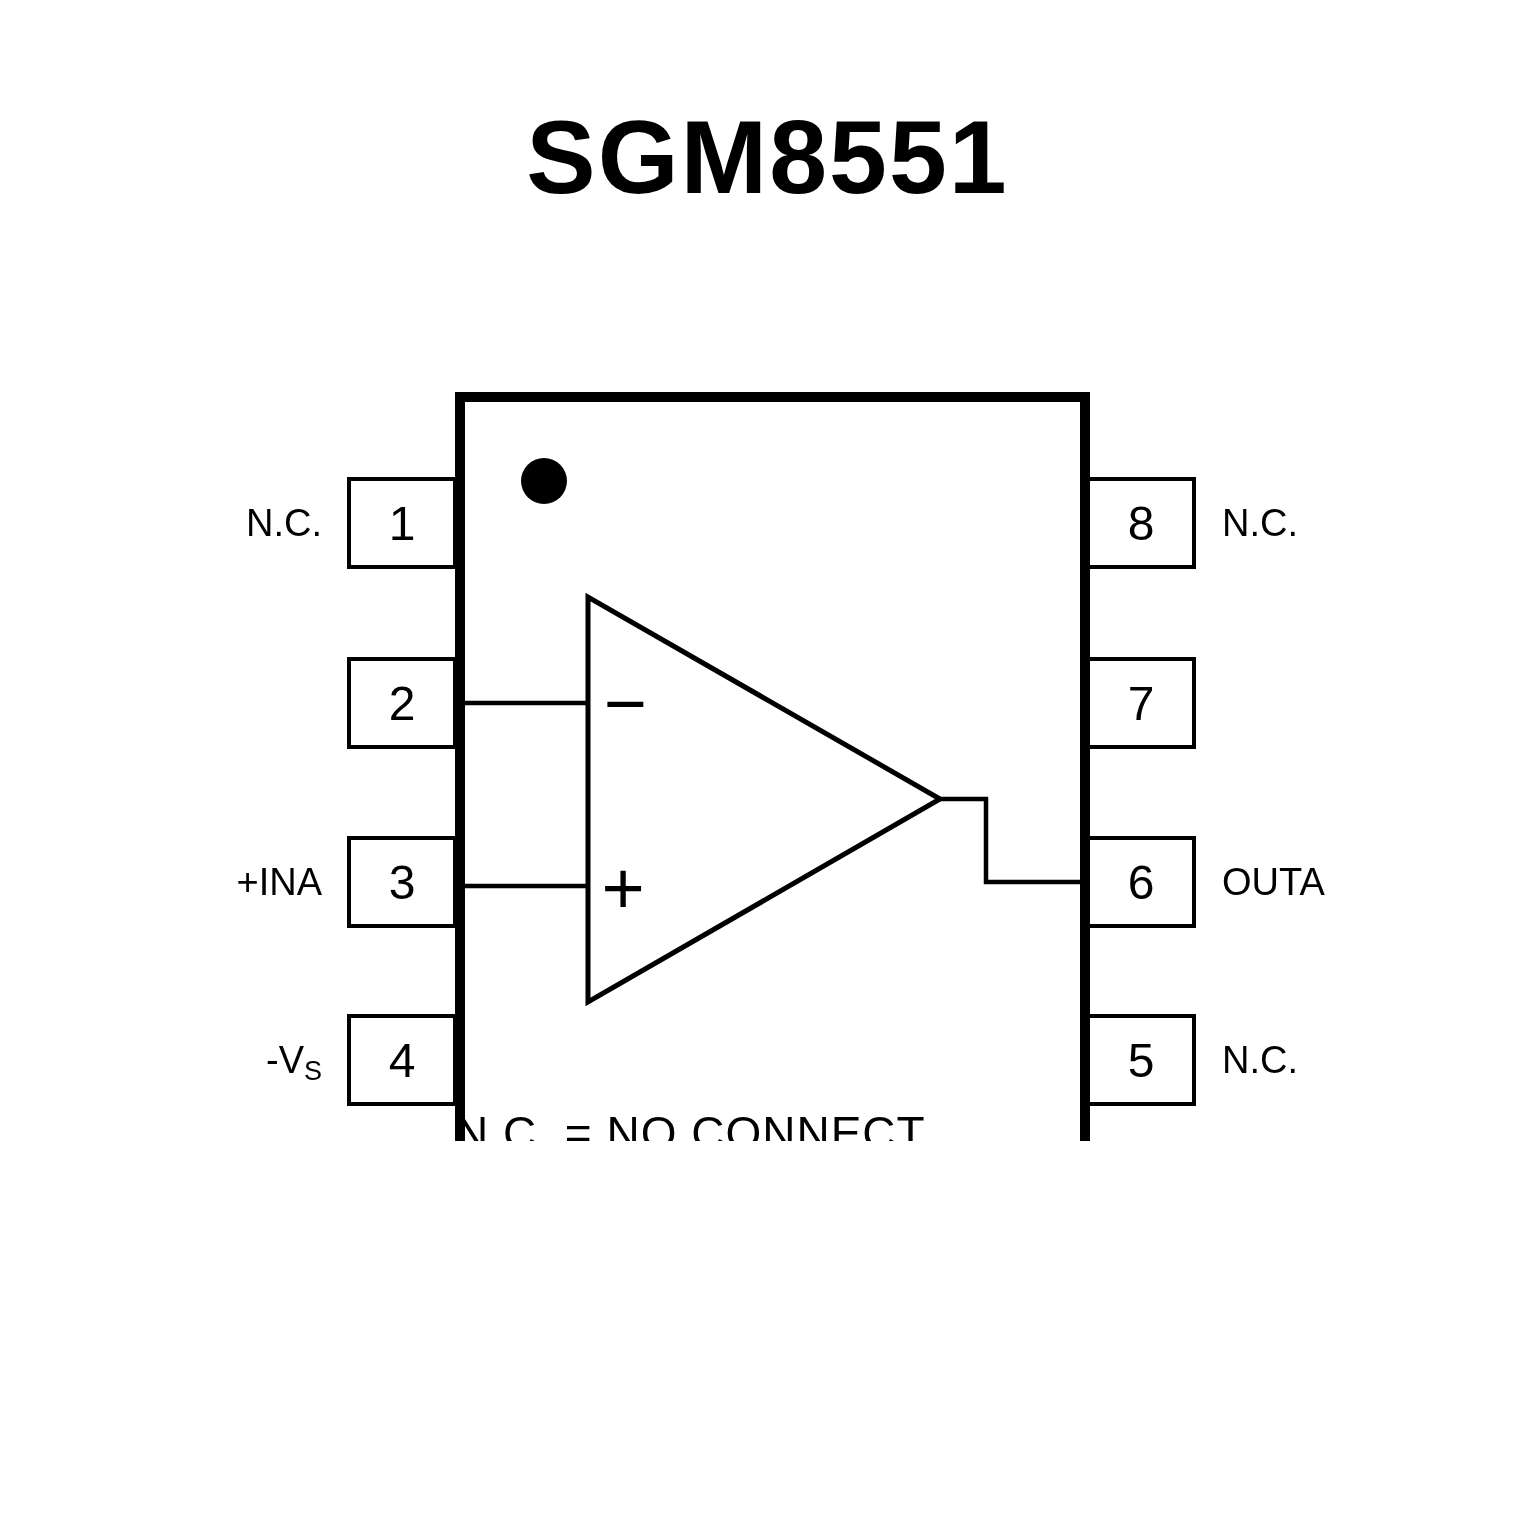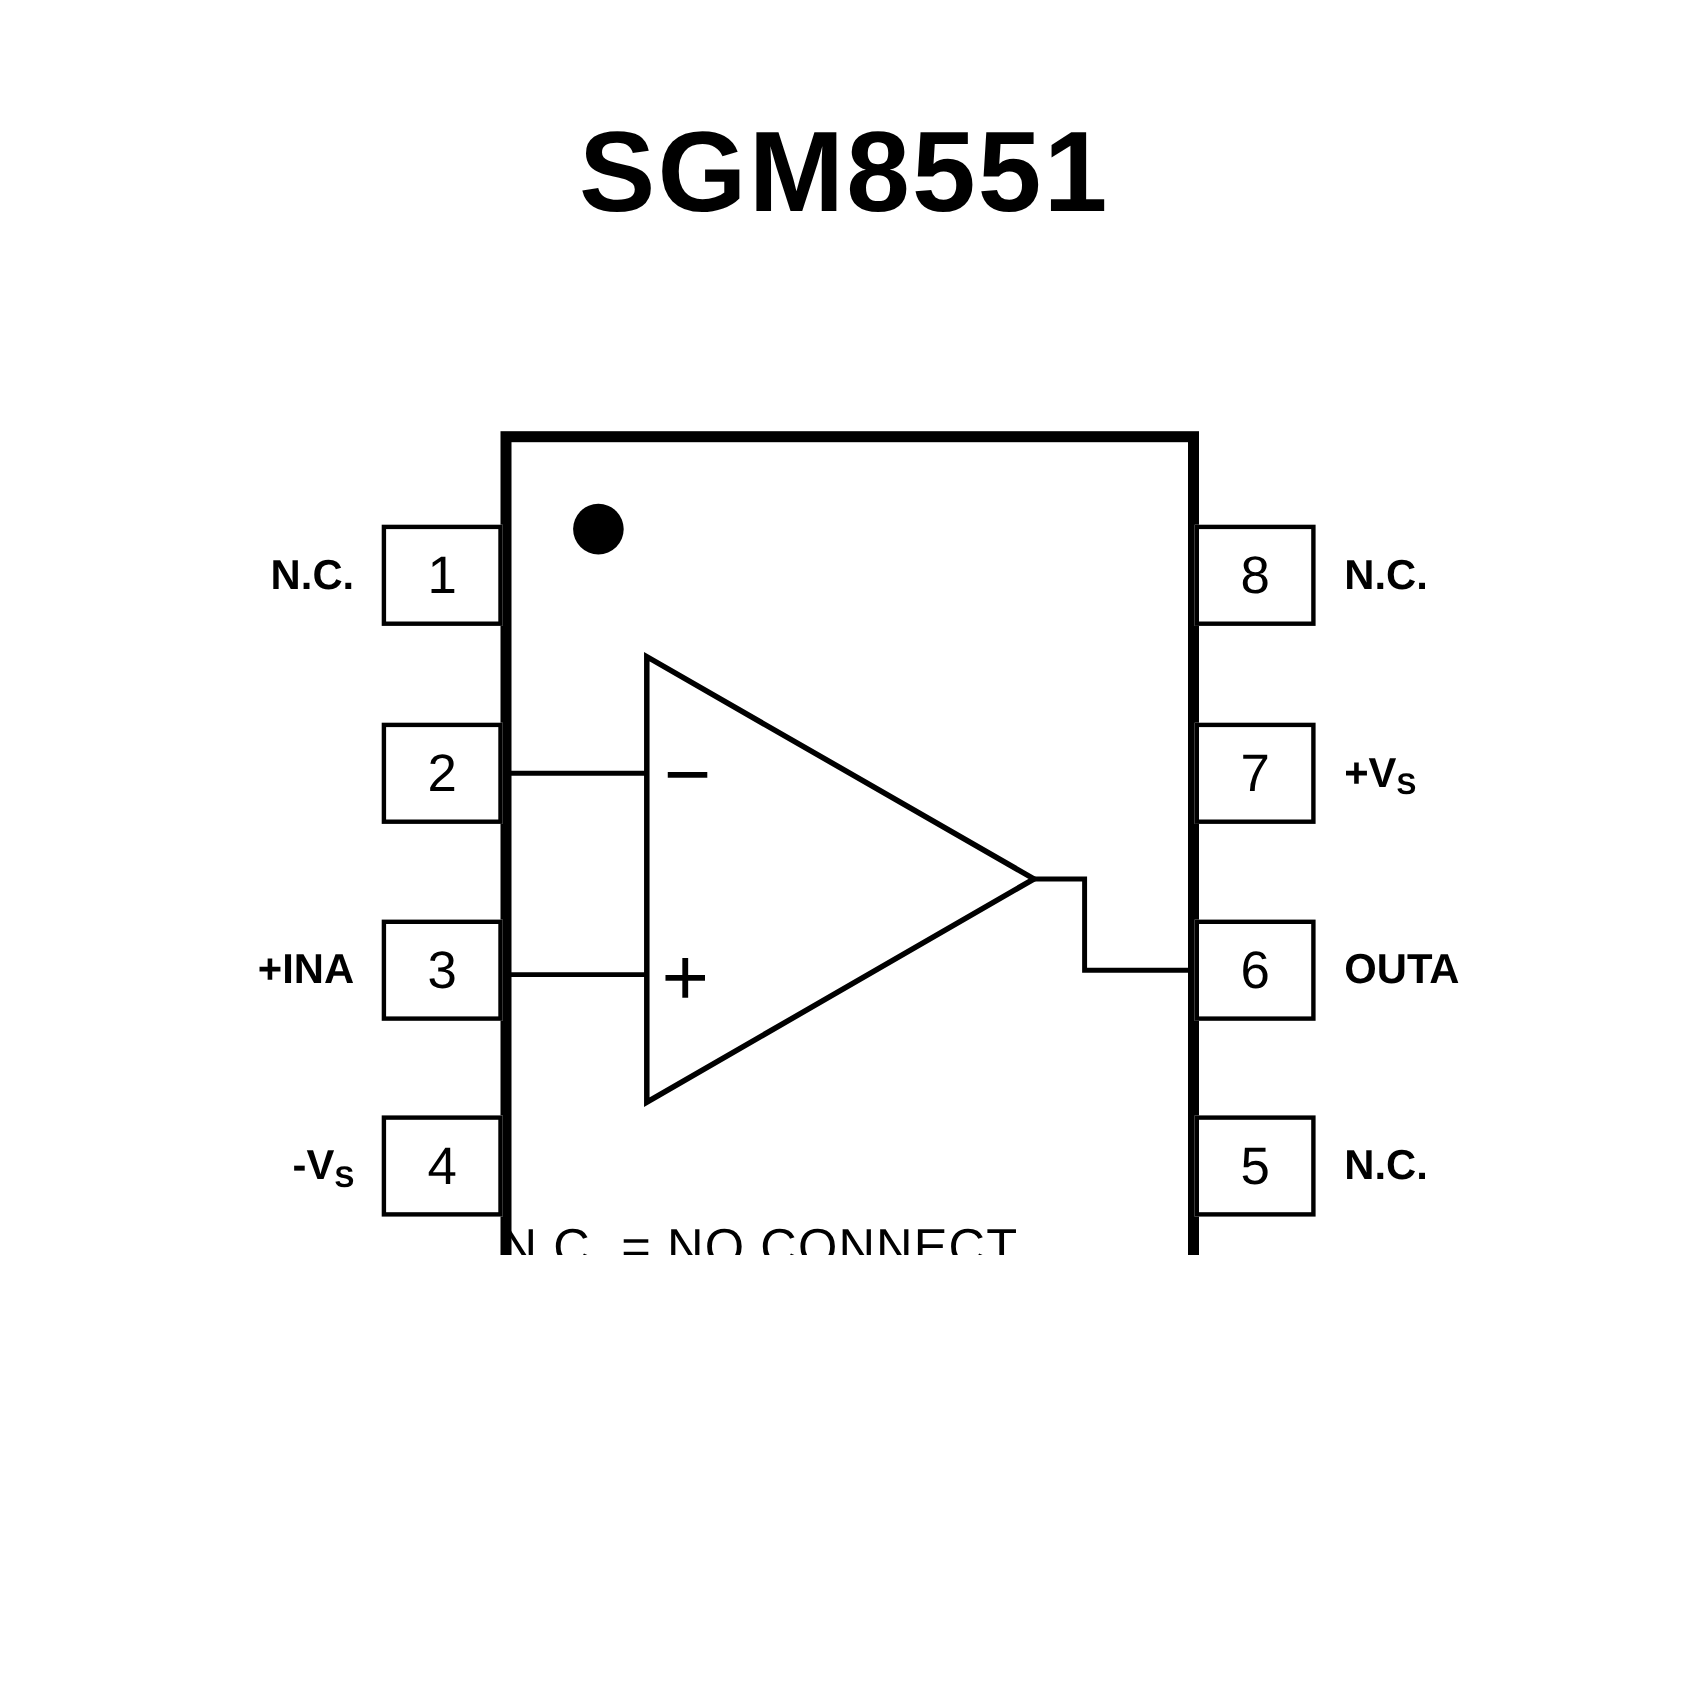--- a/index.html
+++ b/index.html
@@ -63,21 +63,20 @@
   .row-1 { top: 477px; }
   .row-2 { top: 657px; }
   .row-3 { top: 836px; }
   .row-4 { top: 1014px; }
   .pin-label {
     position: absolute;
     height: 92px;
     line-height: 92px;
     font-size: 38px;
     white-space: nowrap;
-    font-weight: bold;
   }
   .pin-label.left  { left: 60px;  width: 262px; text-align: right; }
   .pin-label.right { left: 1222px; width: 290px; text-align: left; }
   .sub { font-size: 27px; vertical-align: -7px; }
   .opamp-sign {
     position: absolute;
     width: 64px;
     height: 84px;
     display: flex;
     align-items: center;
@@ -151,23 +150,20 @@
   <div class="pin-label left row-3">
     <span>+INA</span><span class="sub"></span>
   </div>
   <div class="pin-label left row-4">
     <span>-V</span><span class="sub">S</span>
   </div>
 
   <div class="pin-label right row-1">
     <span>N.C.</span><span class="sub"></span>
   </div>
-  <div class="pin-label right row-2">
-    <span>+V</span><span class="sub">S</span>
-  </div>
   <div class="pin-label right row-3">
     <span>OUTA</span><span class="sub"></span>
   </div>
   <div class="pin-label right row-4">
     <span>N.C.</span><span class="sub"></span>
   </div>
 
   <div class="note">N.C. = NO CONNECT</div>
 
 </div>

